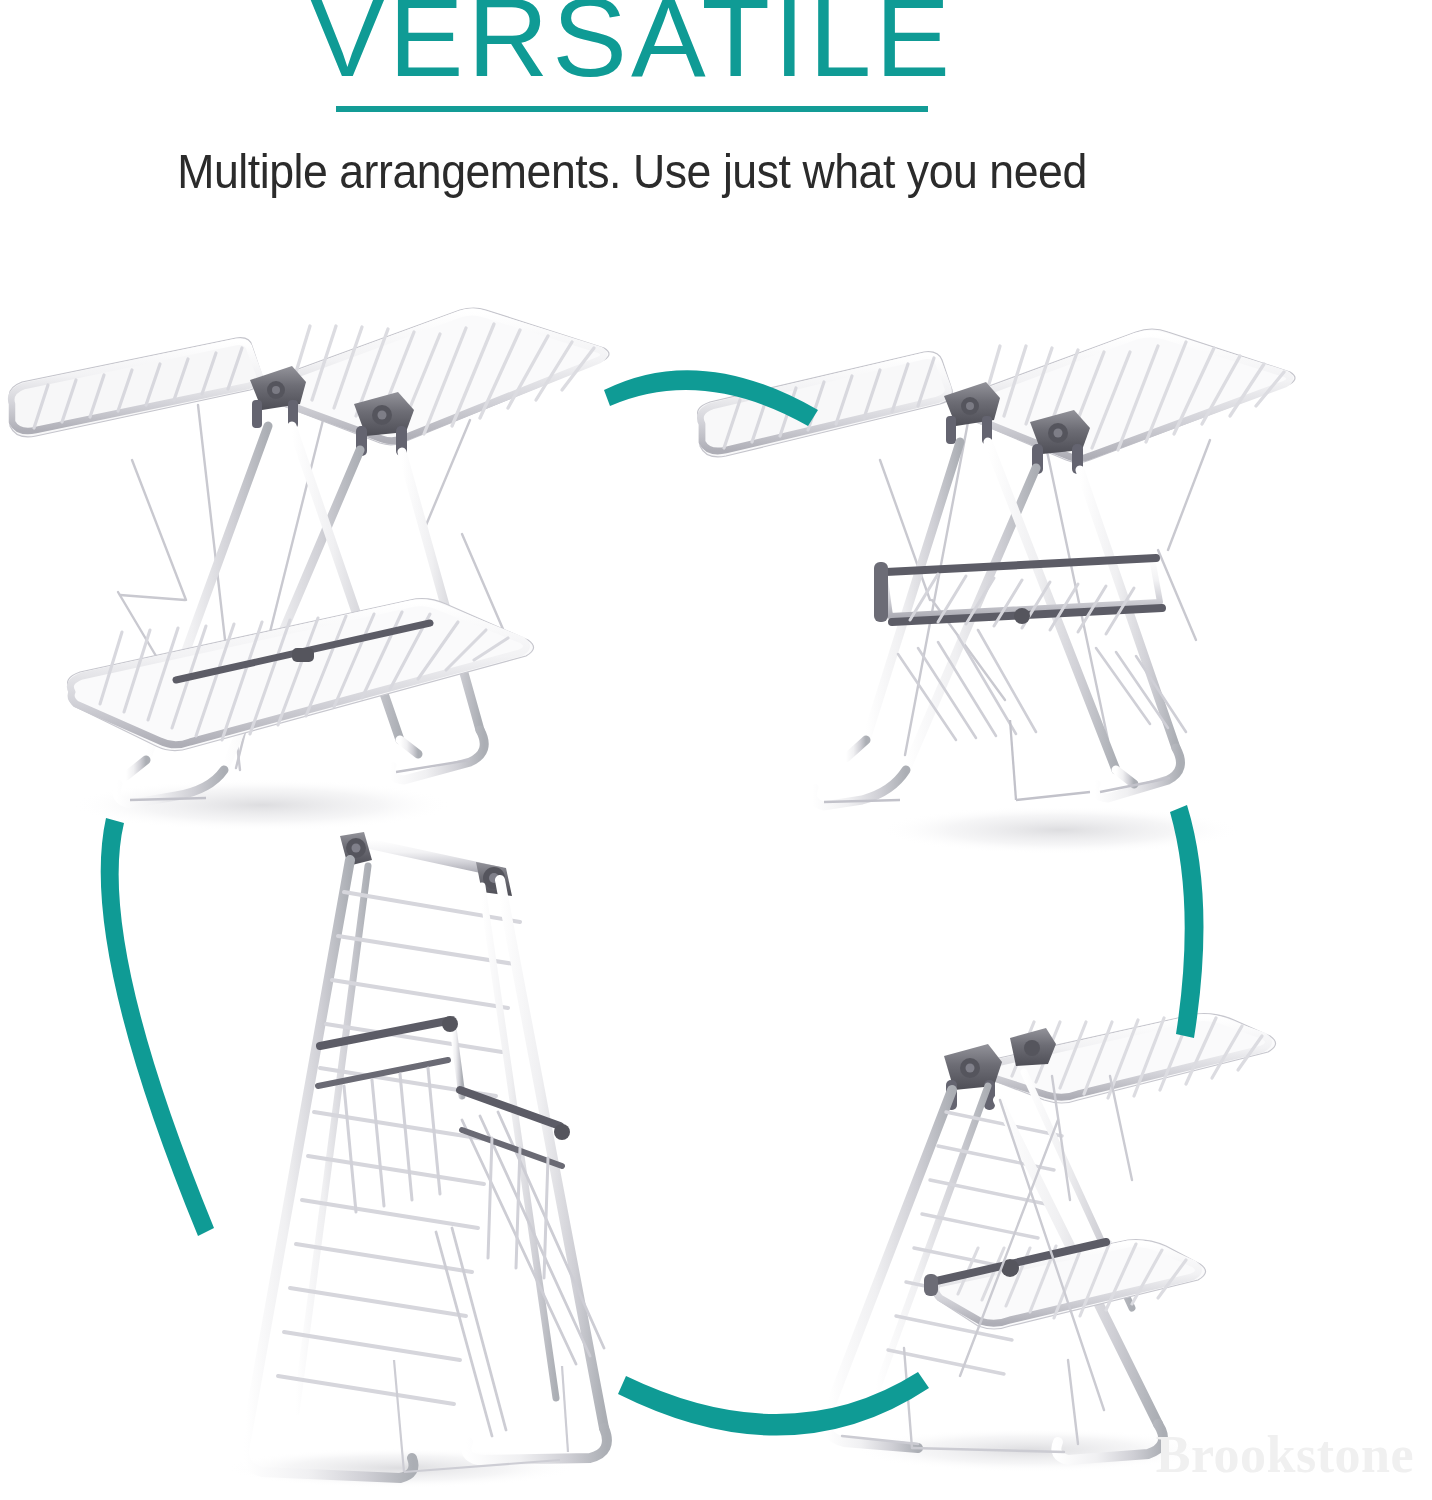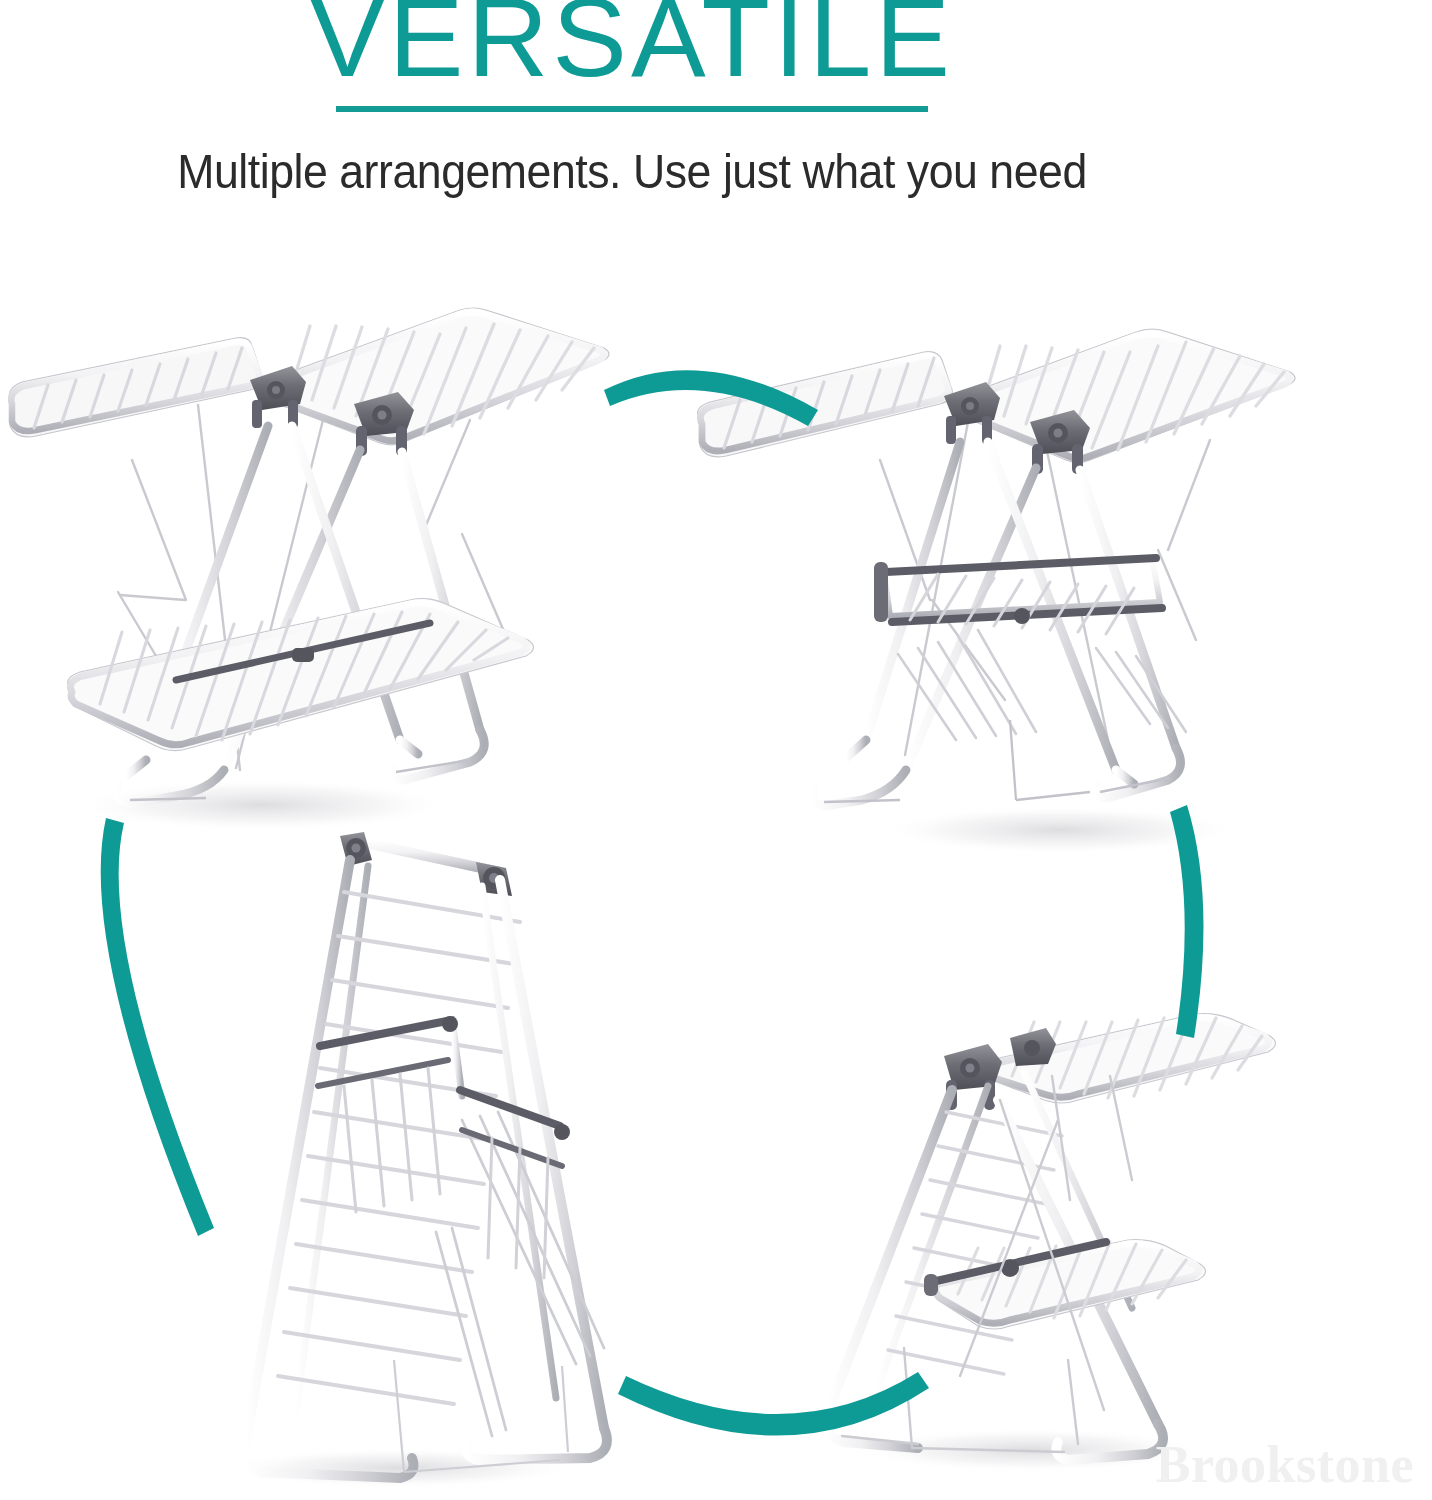--- a/index.html
+++ b/index.html
@@ -44,21 +44,21 @@
   
   #stage {
     position:absolute; top:300px; left:0;
     width:1432px; height:1200px;
   }
   #stage svg { display:block; }
 
   
   #watermark {
     position:absolute;
-    right:18px; bottom:6px;
+    right:18px; bottom:16px;
     font-family:"Liberation Serif", serif;
     font-size:52px;
     font-weight:700;
     color:#f0f0f0;
     letter-spacing:0.5px;
     user-select:none;
   }
 </style>
 </head>
 <body>

